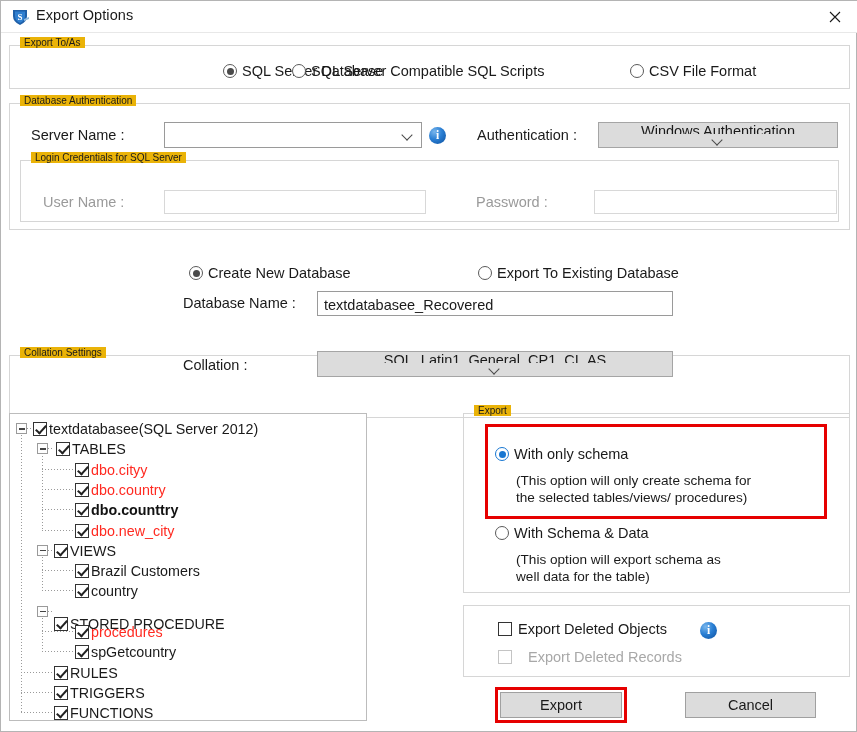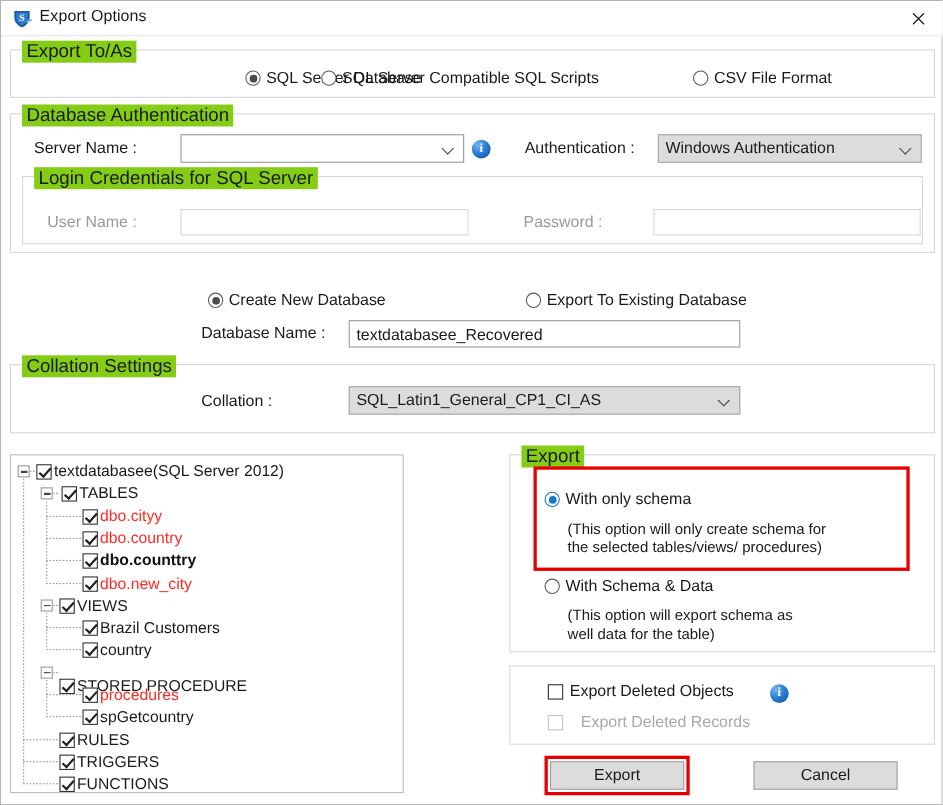--- a/index.html
+++ b/index.html
@@ -43,23 +43,23 @@
   .close-btn svg { display: block; }
 
   
   .gbox {
     position: absolute;
     border: 1px solid #d6d6d6;
   }
   .gbox > .gtitle {
     position: absolute;
     top: -9px; left: 10px;
-    background: #84cc16;
+    background: #eab308;
     padding: 0 4px;
-    font-size: 17px;
+    font-size: 10px;
     color: #1a1a1a;
     white-space: nowrap;
   }
 
   
   .radio {
     display: inline-block;
     width: 14px; height: 14px;
     border: 1.6px solid #5a5a5a;
     border-radius: 50%;
@@ -128,21 +128,21 @@
   .combo {
     position: absolute;
     background: #ffffff;
     border: 1px solid #9a9a9a;
     font-size: 14.5px;
     display: flex; align-items: center;
     padding: 0 6px;
     color: #1a1a1a;
     cursor: pointer;
   }
-  .combo.gray { background: #dcdcdc; border-color: #a5a5a5; }
+  .combo.gray { background: #dcdcdc; border-color: #a5a5a5; flex-direction: column; }
   .combo .cv { flex: 1 1 auto; overflow: hidden; white-space: nowrap; }
   .caret {
     width: 13px; height: 13px;
     flex: 0 0 auto;
     position: relative;
   }
   .caret::after {
     content: "";
     position: absolute; left: 1px; top: 2px;
     width: 7px; height: 7px;
@@ -309,21 +309,21 @@
   </div>
   <div class="opt" style="left:477px; top:264px;">
     <span class="radio"></span>
     <span>Export To Existing Database</span>
   </div>
   <div class="lbl" style="left:182px; top:294px;">Database Name :</div>
   <div class="txtbox" style="left:316px; top:290px; width:356px; height:25px;">
     <span>textdatabasee_Recovered</span>
   </div>
 
-  <div class="gbox" style="left:8px; top:330px; width:841px; height:63px;">
+  <div class="gbox" style="left:8px; top:354px; width:841px; height:63px;">
     <span class="gtitle">Collation Settings</span>
   </div>
   <div class="lbl" style="left:182px; top:356px;">Collation :</div>
   <div class="combo gray" style="left:316px; top:350px; width:356px; height:26px;">
     <span class="cv">SQL_Latin1_General_CP1_CI_AS</span>
     <span class="caret"></span>
   </div>
 
   <div class="treepanel" style="left:8px; top:412px; width:358px; height:308px;">
     <div id="tree-lines">

